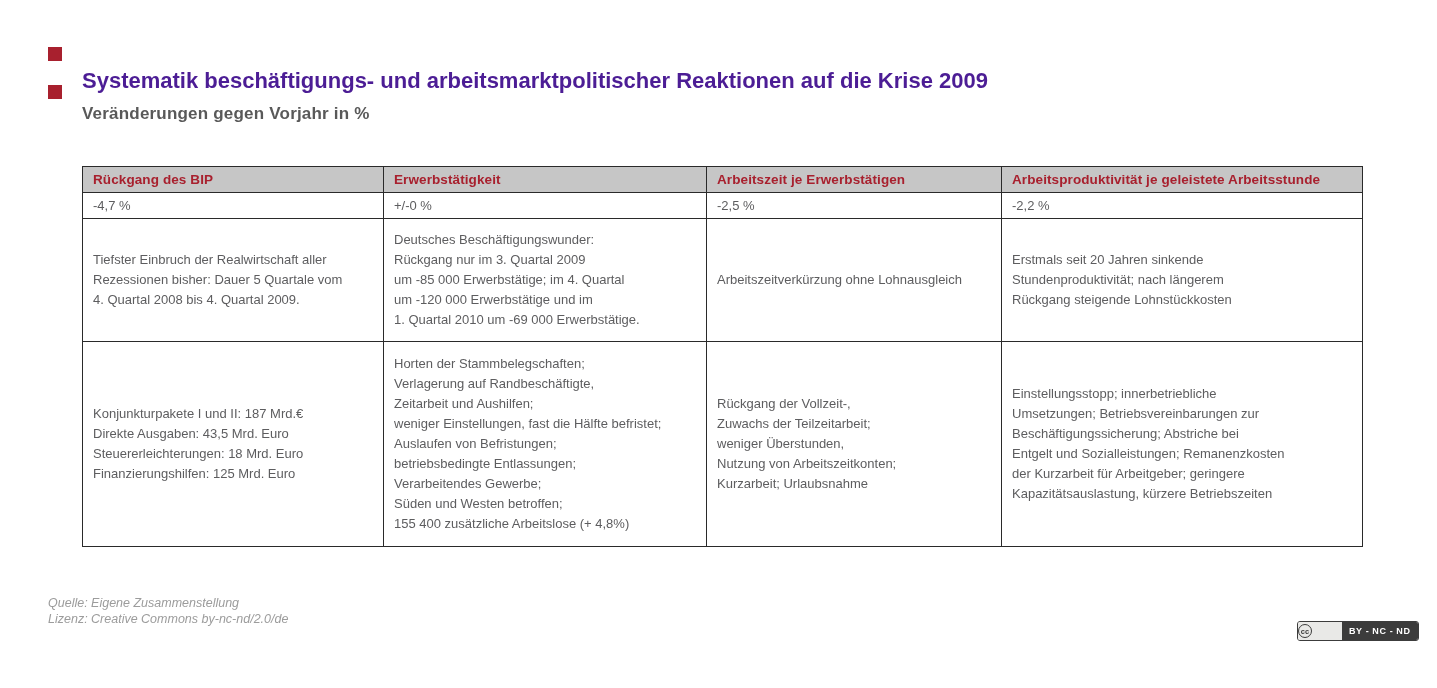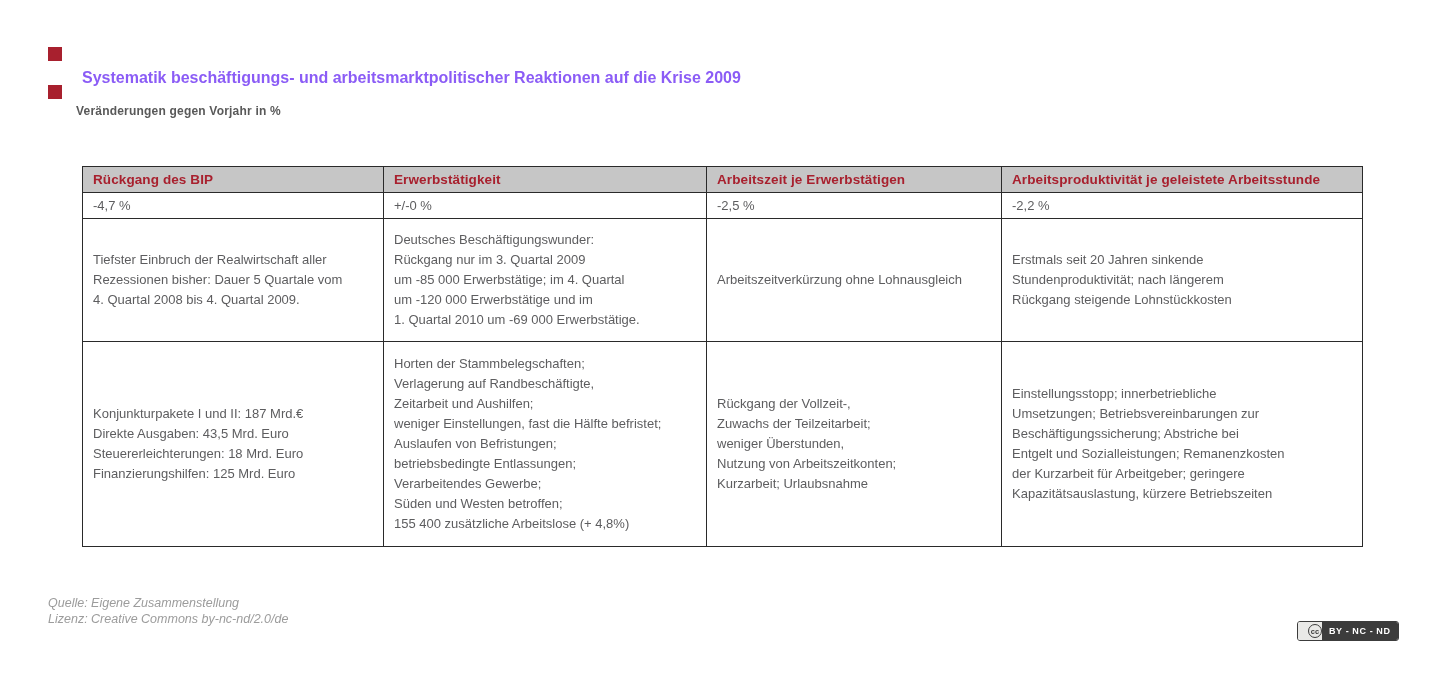--- a/index.html
+++ b/index.html
@@ -12,27 +12,27 @@
   }
   .brand-square {
     position: absolute; left: 48px;
     width: 14px; height: 14px;
     background: #a8202e;
   }
   .brand-square.top { top: 47px; }
   .brand-square.title { top: 85px; }
   .page-title {
     position: absolute; left: 82px; top: 69px;
-    font-size: 16px; font-weight: bold;
-    color: #8b5cf6; line-height: 1.1;
+    font-size: 22px; font-weight: bold;
+    color: #4c1d95; line-height: 1.1;
     white-space: nowrap;
   }
   .page-subtitle {
-    position: absolute; left: 76px; top: 104px;
-    font-size: 12px; font-weight: bold;
+    position: absolute; left: 82px; top: 104px;
+    font-size: 17px; font-weight: bold;
     color: #595959; letter-spacing: 0.2px;
   }
   table.data-table {
     position: absolute; left: 82px; top: 166px;
     width: 1280px;
     border-collapse: collapse;
     table-layout: fixed;
   }
   table.data-table th, table.data-table td {
     border: 1px solid #2a2a2a;
@@ -64,22 +64,22 @@
     color: #9c9c9c; line-height: 15.5px;
   }
   .cc-badge {
     position: absolute; left: 1297px; top: 621px;
     height: 20px; display: flex; align-items: stretch;
     border: 1px solid #3c3c3c; border-radius: 3px;
     overflow: hidden;
   }
   .cc-badge .cc-left {
     background: #e9e9e7;
-    width: 24px;
-    display: flex; align-items: center; justify-content: flex-end;
+    width: 44px;
+    display: flex; align-items: center; justify-content: flex-start;
   }
   .cc-circle {
     display: inline-flex; align-items: center; justify-content: center;
     width: 14px; height: 14px;
     border: 1.5px solid #3c3c3c; border-radius: 50%;
     font-size: 7.5px; font-weight: bold; color: #3c3c3c;
     letter-spacing: 0;
   }
   .cc-badge .cc-right {
     background: #3c3c3c;

